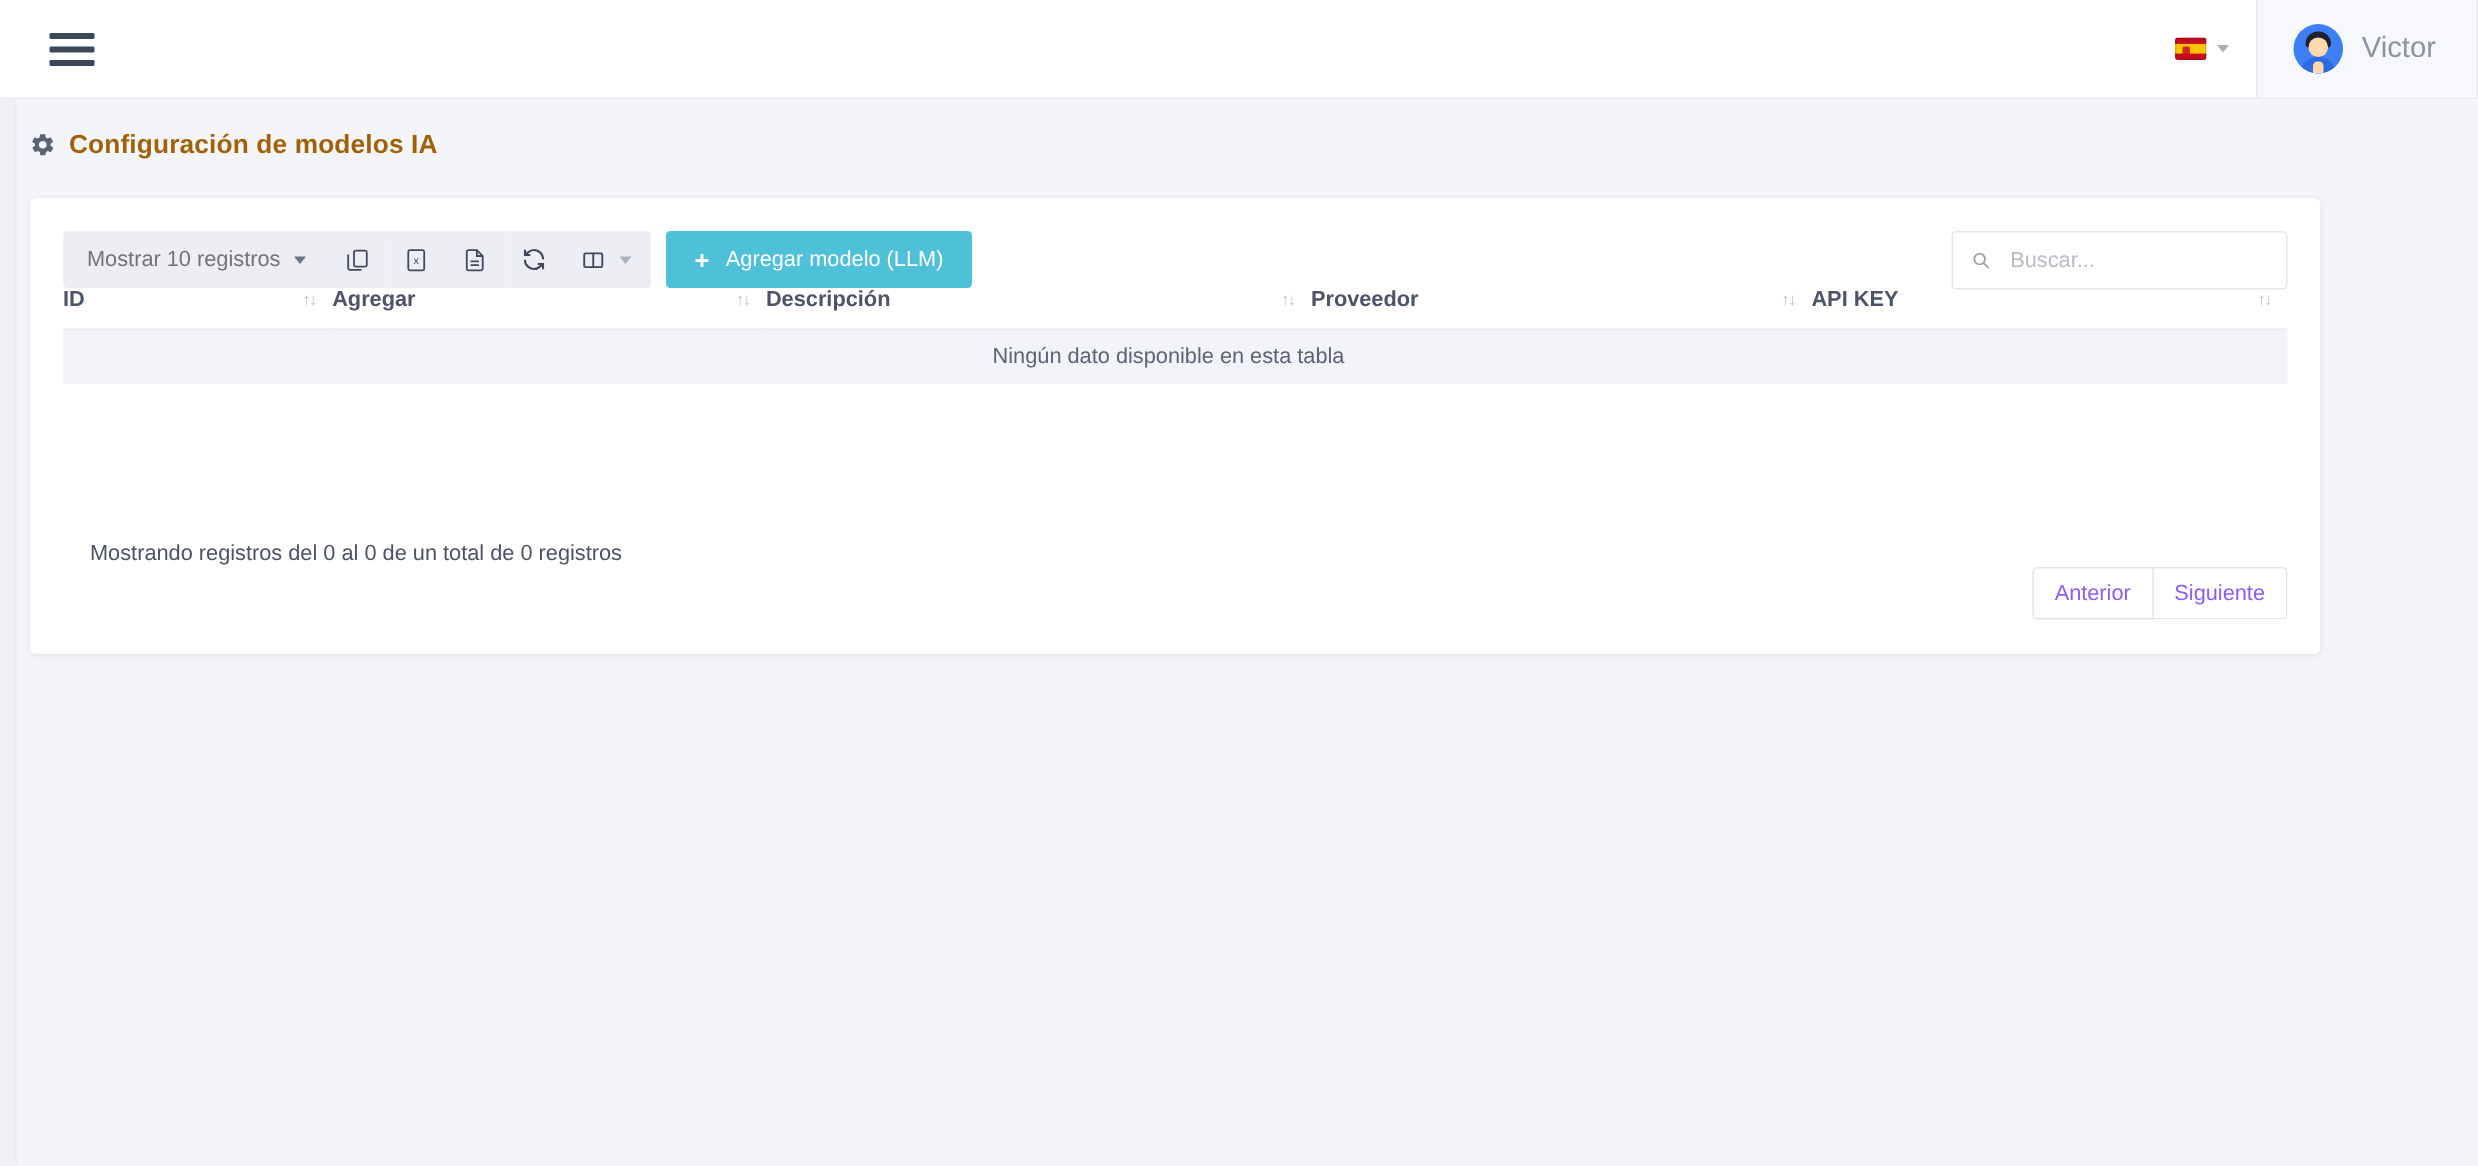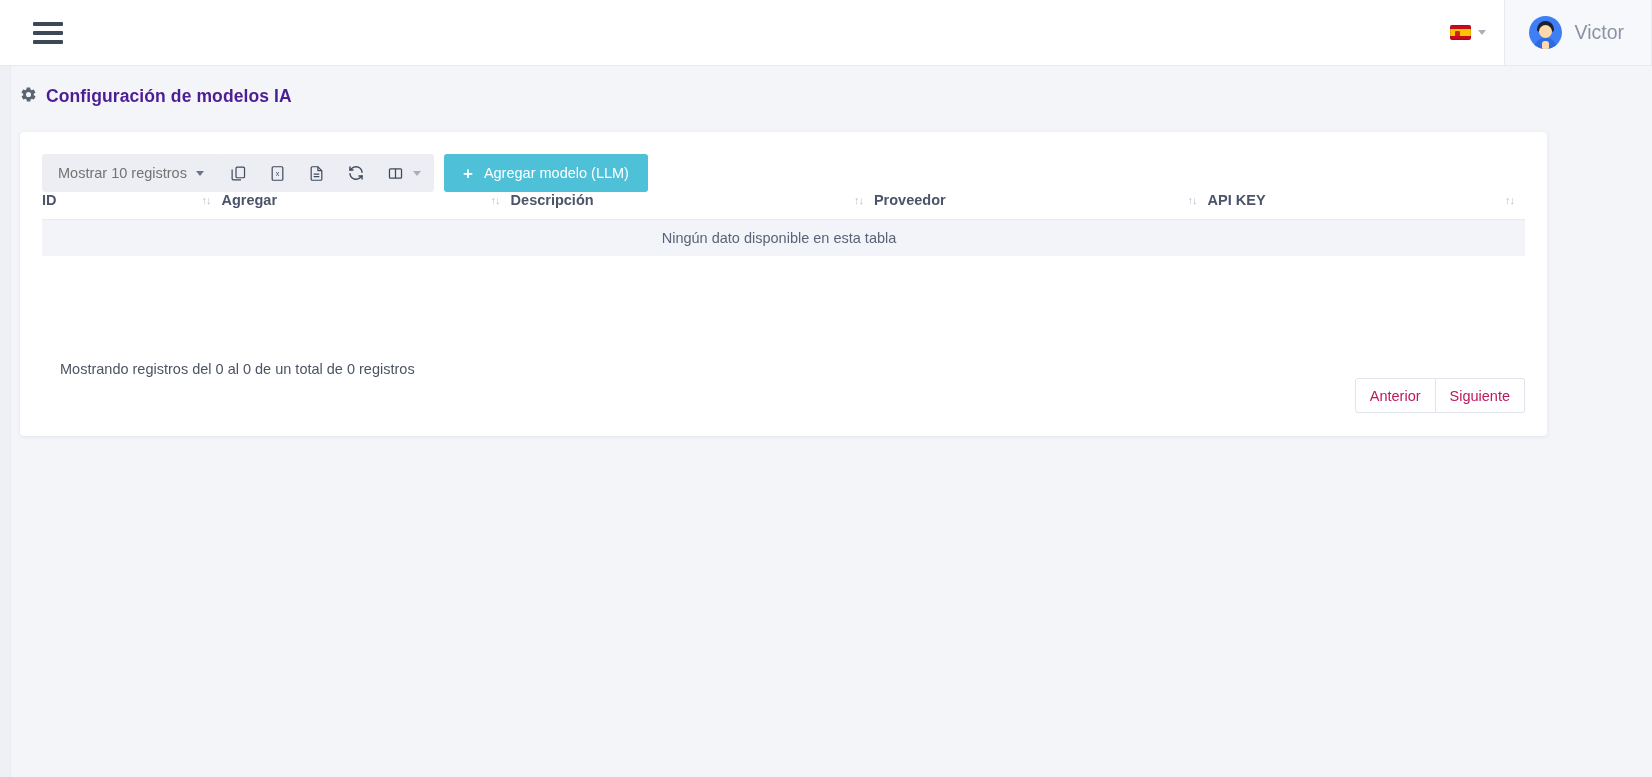--- a/index.html
+++ b/index.html
@@ -145,25 +145,25 @@
     color: #8b93a3;
     font-weight: 400;
     white-space: nowrap;
   }
 
   
   .page-title {
     position: absolute;
     left: 20px; top: 86px;
     display: flex;
-    align-items: flex-start;
+    align-items: center;
     gap: 9px;
     font-size: 17.5px;
     font-weight: 700;
-    color: #4c1d95;
+    color: #a16207;
     letter-spacing: .1px;
   }
   .gear-icon { display: block; }
 
   
   .card {
     position: absolute;
     left: 20px; top: 132px;
     width: 1527px;
     height: 304px;
@@ -337,21 +337,21 @@
     display: flex;
   }
   .page-btn {
     height: 35px;
     padding: 0 14px;
     display: flex;
     align-items: center;
     background: #ffffff;
     border: 1px solid #e1e4eb;
     font-size: 14.5px;
-    color: #be185d;
+    color: #8b5cf6;
     cursor: pointer;
     font-family: "Liberation Sans", sans-serif;
   }
   .page-btn.prev { border-radius: 3px 0 0 3px; }
   .page-btn.next { border-radius: 0 3px 3px 0; border-left: none; }
 </style>
 </head>
 <body>
 
 <div class="app">
@@ -442,20 +442,27 @@
             <path d="M3.5 9.5h17" stroke-width="0"></path>
           </svg>
           <span class="caret"></span>
         </div>
 
         <button class="btn-add">
           <span class="plus">+</span>
           <span>Agregar modelo (LLM)</span>
         </button>
 
+        <div class="search-wrap">
+          <svg width="15" height="15" viewBox="0 0 24 24" fill="none" stroke="#9aa1ae" stroke-width="2.2" stroke-linecap="round">
+            <circle cx="10.5" cy="10.5" r="6.5"></circle>
+            <path d="M15.5 15.5 21 21"></path>
+          </svg>
+          <input type="text" placeholder="Buscar..." style="">
+        </div>
 
       </div>
 
       <table class="data">
         <colgroup>
           <col style="width:12.1%">
           <col style="width:19.5%">
           <col style="width:24.5%">
           <col style="width:22.5%">
           <col style="width:21.4%">

